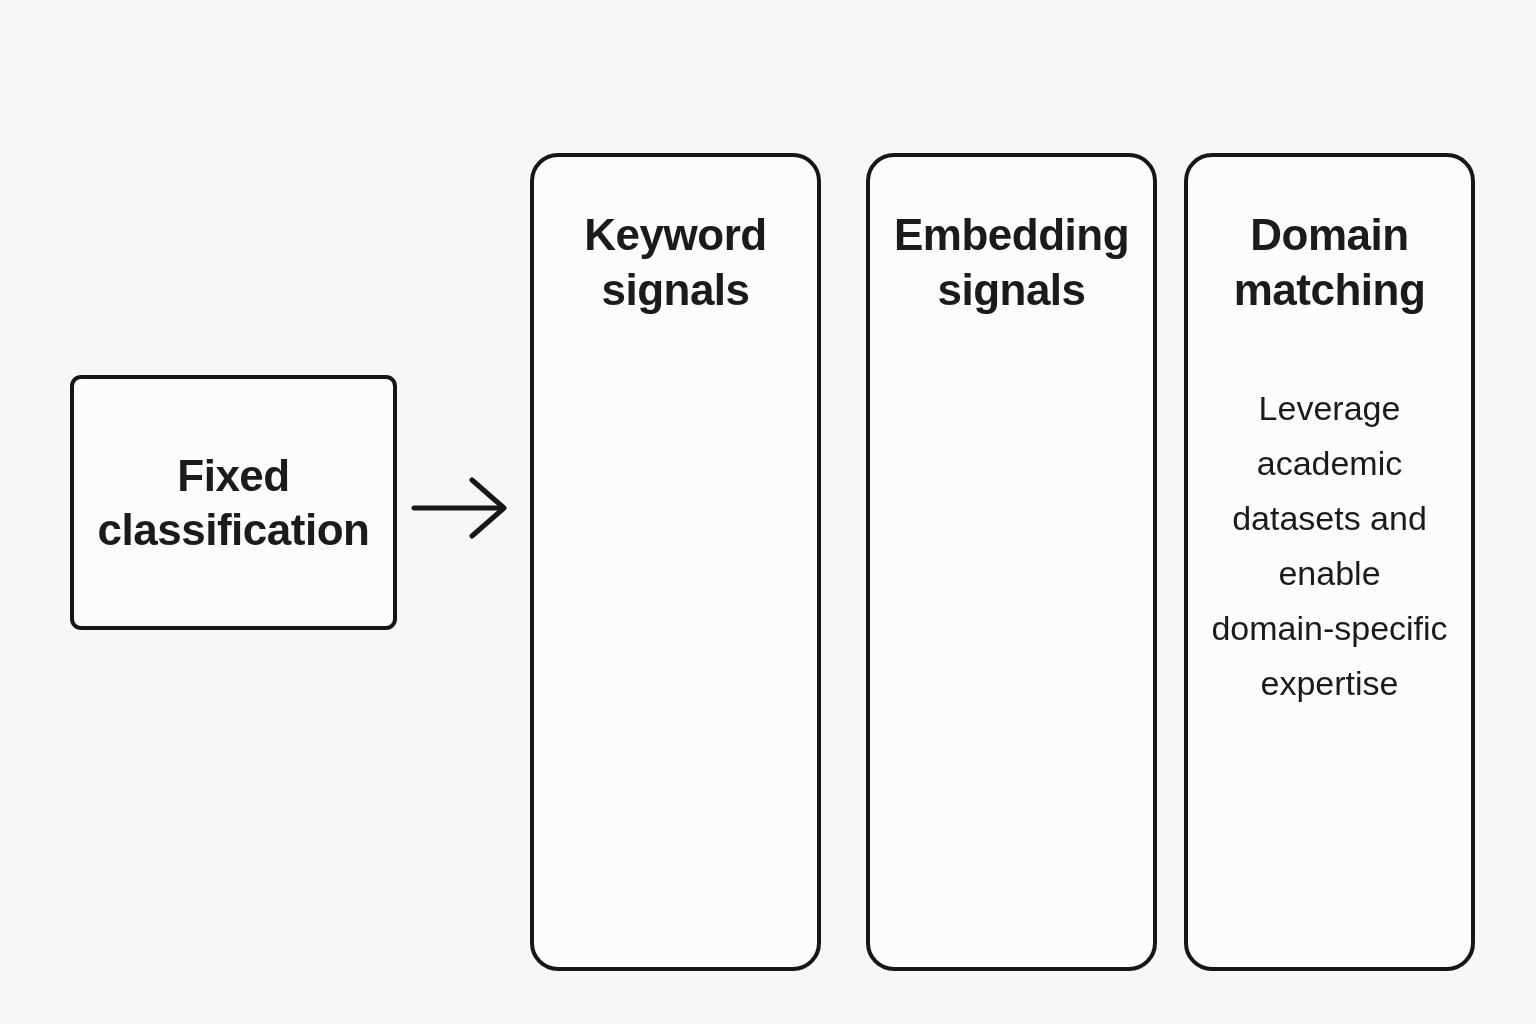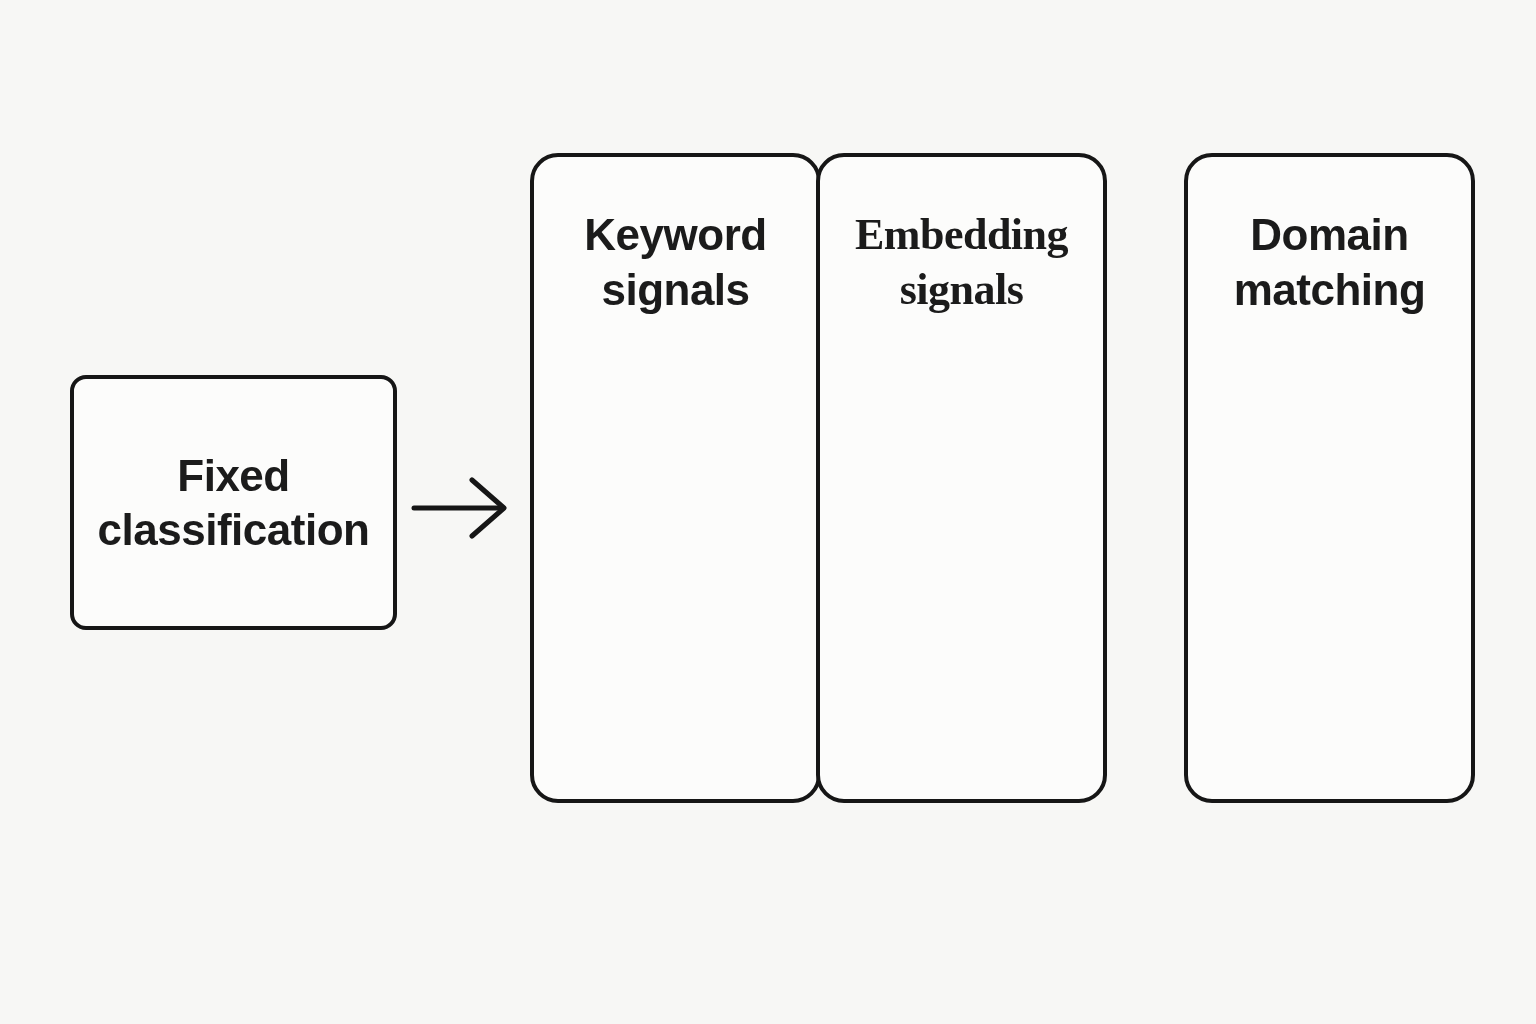--- a/index.html
+++ b/index.html
@@ -23,48 +23,48 @@
     box-sizing: border-box;
     background: #fcfcfb;
     border: 4px solid #161616;
     position: absolute;
   }
   .source-box {
     left: 70px;
     top: 375px;
     width: 327px;
     height: 255px;
-    border-radius: 16px;
+    border-radius: 11px;
     display: flex;
     align-items: center;
     justify-content: center;
   }
   .source-label {
     font-size: 44px;
     font-weight: 700;
     line-height: 54px;
     letter-spacing: -0.5px;
     text-align: center;
     white-space: pre-line;
   }
   .arrow {
     position: absolute;
     left: 408px;
     top: 470px;
   }
   .card {
     top: 153px;
     width: 291px;
-    height: 650px;
+    height: 818px;
     border-radius: 28px;
     padding: 50px 16px 0 16px;
     text-align: center;
   }
   .card-1 { left: 530px; }
-  .card-2 { left: 816px; font-family: Liberation Serif, serif; }
+  .card-2 { left: 866px; }
   .card-3 { left: 1184px; }
   .card-title {
     font-size: 44px;
     font-weight: 700;
     line-height: 55px;
     letter-spacing: -0.5px;
     white-space: pre-line;
     margin: 0 0 64px 0;
   }
   .card-body {
@@ -95,15 +95,21 @@
   </div>
 
   <div class="box card card-2">
     <div class="card-title">Embedding
 signals</div>
   </div>
 
   <div class="box card card-3">
     <div class="card-title">Domain
 matching</div>
+    <div class="card-body">Leverage
+academic
+datasets and
+enable
+domain-specific
+expertise</div>
   </div>
 
 </div>
 
 </body></html>

